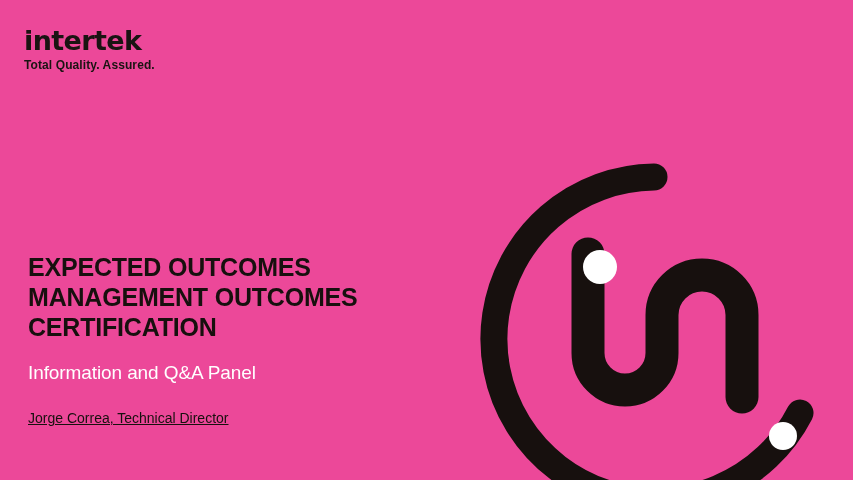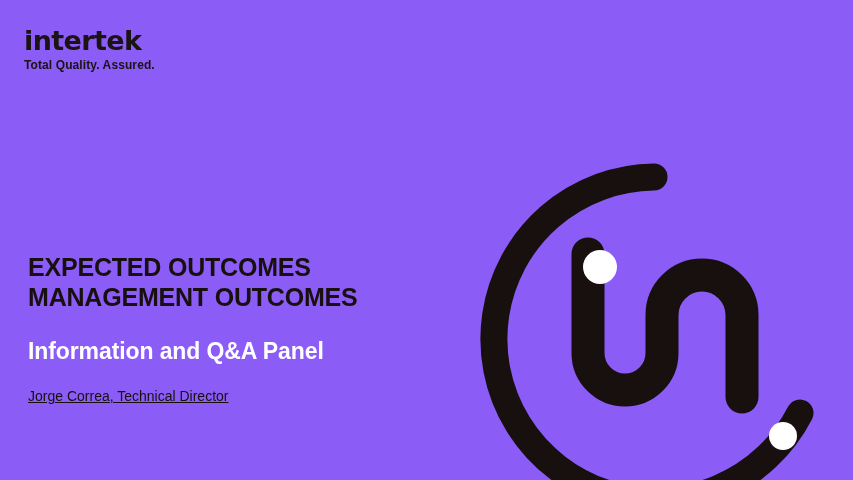--- a/index.html
+++ b/index.html
@@ -5,21 +5,21 @@
   html, body {
     margin: 0;
     padding: 0;
     background: #ffffff;
   }
   #slide {
     position: relative;
     width: 853px;
     height: 480px;
     overflow: hidden;
-    background: #8b5cf6;
+    background: #ec4899;
     font-family: "Liberation Sans", sans-serif;
     -webkit-font-smoothing: antialiased;
   }
 
   
   #brand-logo {
     position: absolute;
     left: 24px;
     top: 26px;
     width: 200px;
@@ -71,24 +71,24 @@
     display: block;
     font-size: 25px;
     line-height: 30px;
     font-weight: 700;
     letter-spacing: -0.2px;
     color: #17100E;
     white-space: nowrap;
   }
   #subtitle {
     display: block;
-    margin-top: 27px;
-    font-size: 23px;
+    margin-top: 19px;
+    font-size: 19px;
     line-height: 24px;
-    font-weight: 700;
+    font-weight: 400;
     letter-spacing: -0.1px;
     color: #FFFFFF;
     white-space: nowrap;
   }
   #presenter {
     display: block;
     margin-top: 24px;
     font-size: 14px;
     line-height: 19px;
     font-weight: 400;
@@ -123,17 +123,18 @@
 
       <circle cx="130" cy="112" r="17" fill="#FFFFFF"></circle>
 
       <circle cx="313" cy="281" r="14" fill="#FFFFFF"></circle>
     </svg>
   </div>
 
   <div id="title-block">
     <span class="title-line">EXPECTED OUTCOMES</span>
     <span class="title-line">MANAGEMENT OUTCOMES</span>
+    <span class="title-line">CERTIFICATION</span>
     <span id="subtitle">Information and Q&amp;A Panel</span>
     <span id="presenter">Jorge Correa, Technical Director</span>
   </div>
 
 </div>
 
 </body></html>

